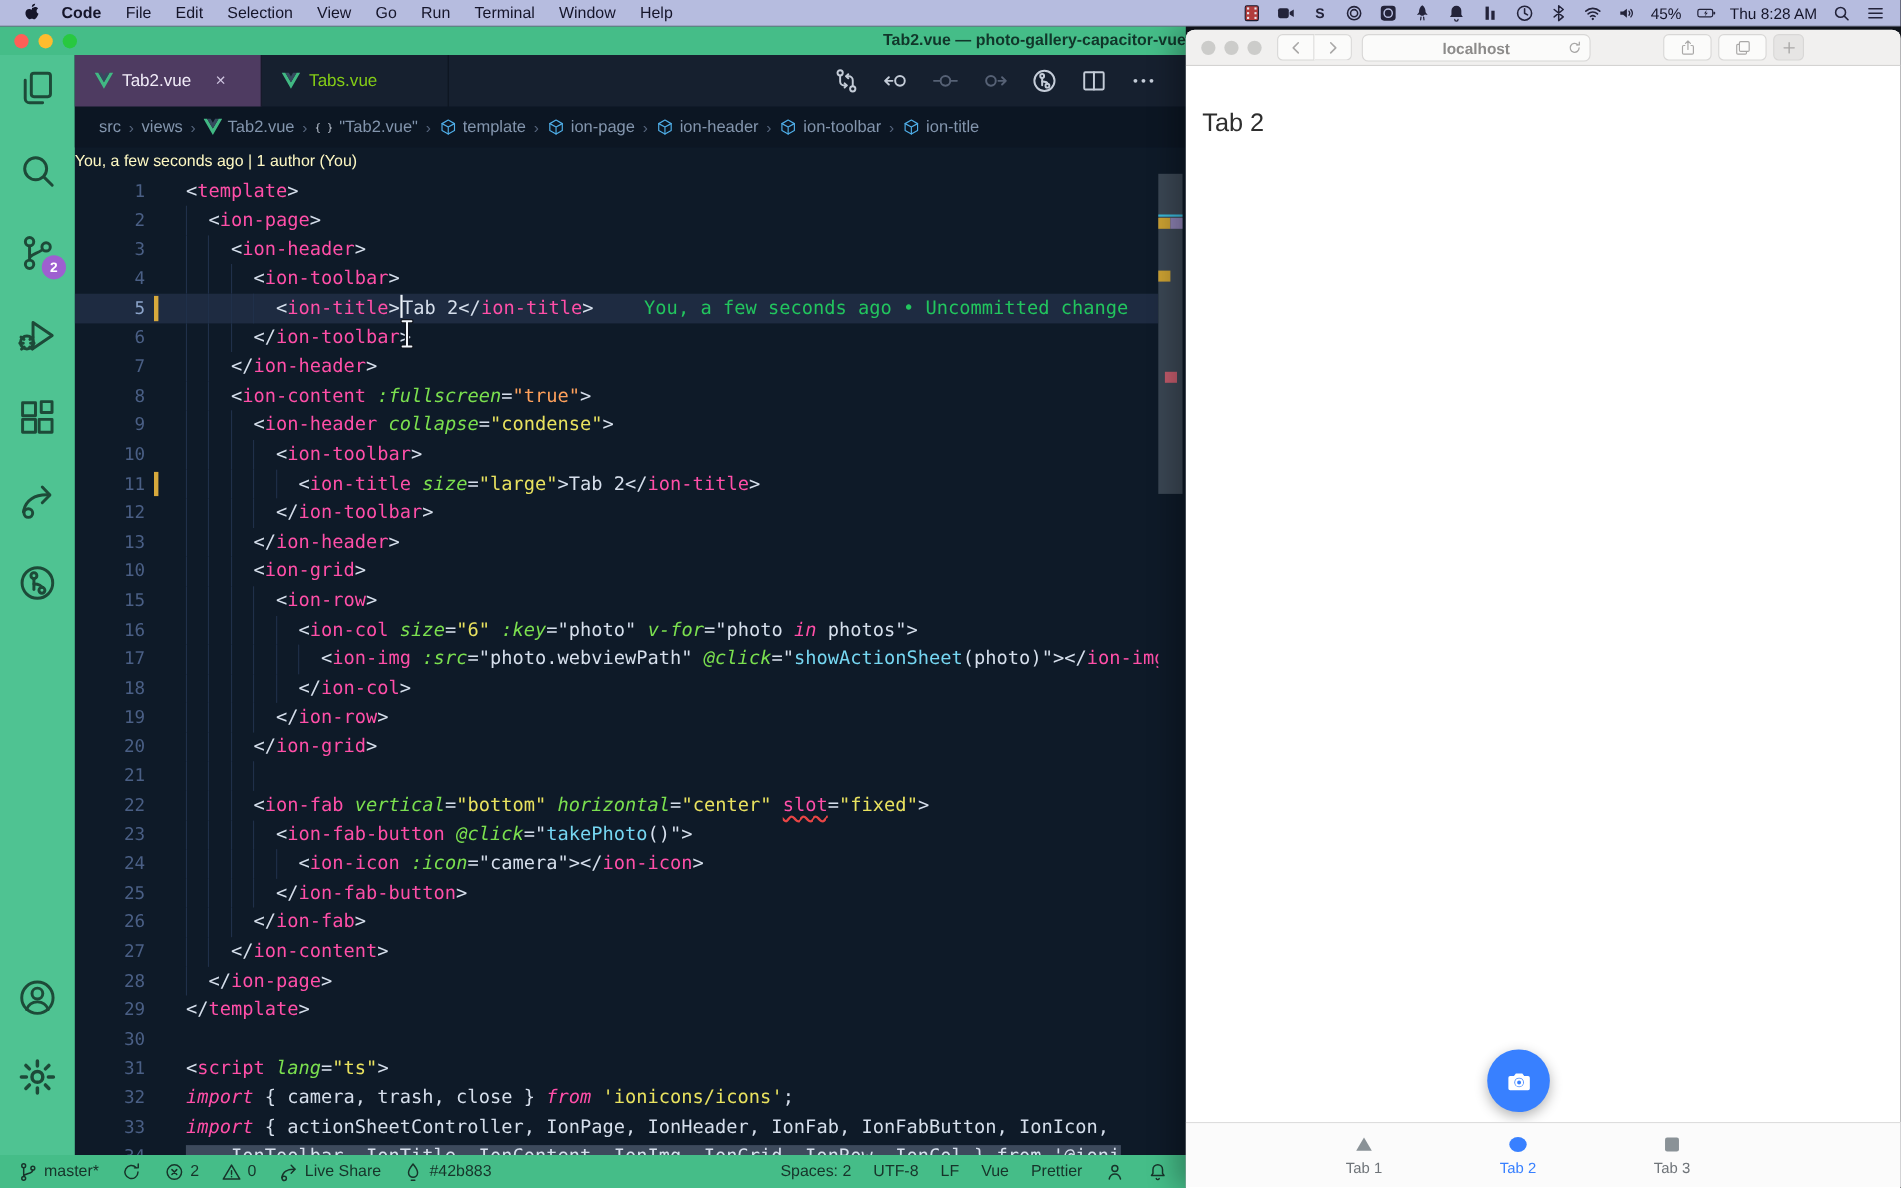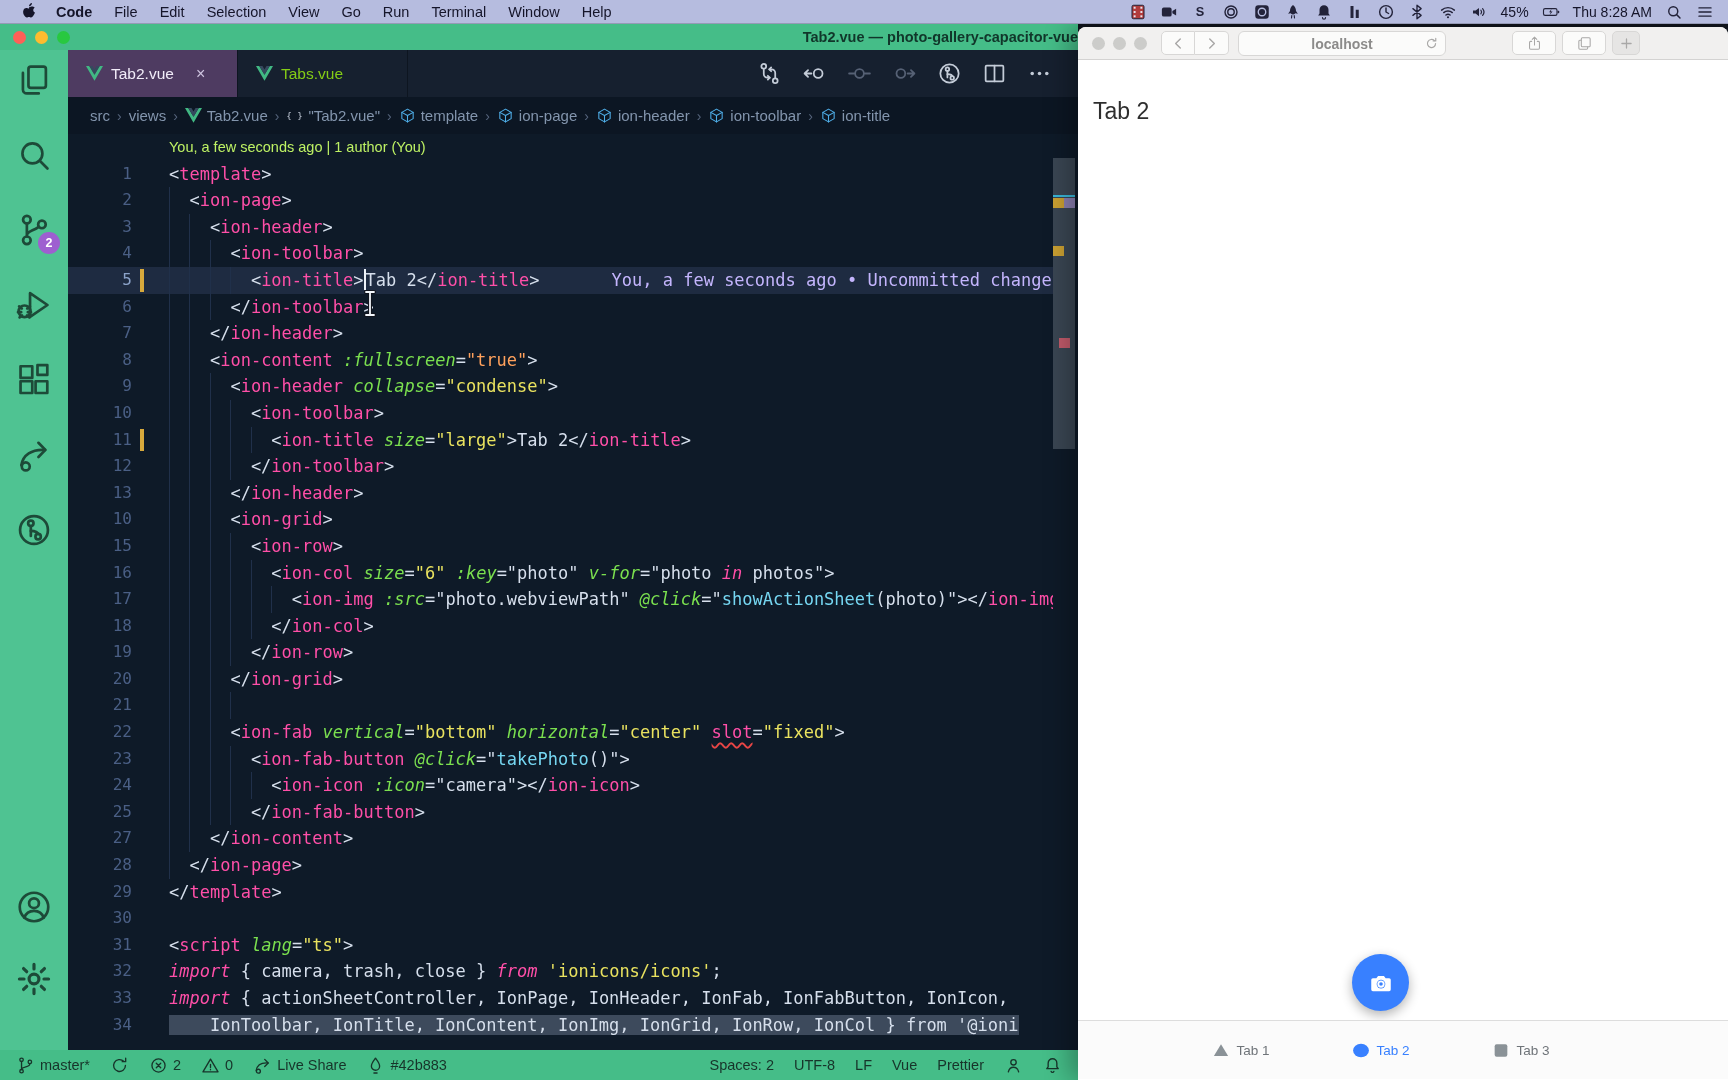--- a/index.html
+++ b/index.html
@@ -41,38 +41,38 @@
 
   #breadcrumbs{position:absolute;left:68px;top:73px;right:0;height:37px;background:#0c1623;display:flex;align-items:center;padding-left:22px;font-size:15px;color:#8395ad;white-space:nowrap;overflow:hidden;}
   .bc-item{display:flex;align-items:center;gap:5px;}
   .bc-sep{margin:0 7px;color:#55647c;font-size:14px;}
   .sbi{width:17px;height:17px;}
   .sbi.cube{color:#4faee8;}
   .sbi.braces{color:#c3cbd8;}
 
   
   #editor{position:absolute;left:68px;top:110px;width:985px;bottom:30px;overflow:hidden;font-family:"DejaVu Sans Mono",monospace;font-size:17px;}
-  #blamehead{height:26.6px;line-height:26.6px;padding-left:101px;color:#bef264;font-family:"Liberation Sans",sans-serif;font-size:14.5px;}
+  #blamehead{height:26.6px;line-height:26.6px;color:#fef9c3;font-family:"Liberation Sans",sans-serif;font-size:14.5px;}
   .cl{position:relative;display:flex;height:26.6px;line-height:26.6px;white-space:pre;}
   .cl.cur{background:#1e2b41;}
   .ln{width:64px;text-align:right;color:#4a5f85;font-size:16px;flex:none;}
   .cl.cur .ln{color:#8ba3c9;}
   .ct{margin-left:37px;position:relative;flex:none;}
   .modbar{position:absolute;left:-29px;top:2px;bottom:2px;width:3.5px;background:#d7a93c;}
   .ig{display:inline-block;width:20.47px;height:26.6px;border-left:1px solid #20304a;vertical-align:top;}
   .tkw{color:#d6dfec;}
   .tkt{color:#ff4fa8;}
   .tka{color:#7be04f;font-style:italic;}
   .tky{color:#e9e25f;}
   .tko{color:#ffa15c;}
   .tkk{color:#ff4fa8;font-style:italic;}
   .tkf{color:#76d7f2;}
   .tks{color:#ff4fa8;text-decoration:underline wavy #e84545 1.5px;text-underline-offset:4px;}
   .caret{display:inline-block;width:0;border-left:2px solid #eef3f9;height:21px;vertical-align:-4px;}
-  .blame{color:#c4b5fd;margin-left:72px;}
+  .blame{color:#22c55e;margin-left:46px;}
   .selbg{background:#3d4a5c;color:#dfe6ef;}
   #ibeam{position:absolute;left:295px;top:156px;width:14px;height:27px;z-index:5;}
 
   
   #ruler{position:absolute;left:1053px;top:110px;width:22px;bottom:30px;}
   #ruler .thumb{position:absolute;left:0;right:0;top:24px;height:291px;background:#3a4653;}
   .rmark{position:absolute;}
 
   #statusbar{position:absolute;left:0;bottom:0;width:1078px;height:30px;background:var(--green);display:flex;align-items:center;justify-content:space-between;color:#17342a;font-size:14.5px;}
   #status-left,#status-right{display:flex;align-items:center;gap:20px;}
@@ -96,21 +96,21 @@
   #sf-field{position:absolute;left:160px;top:4px;width:208px;height:25px;border:1px solid #d8d7d6;background:#fbfbfa;border-radius:6px;display:flex;align-items:center;justify-content:center;font-size:14px;color:#8c8b8a;font-weight:bold;}
   #sf-field .sf-refresh{position:absolute;right:6px;width:15px;height:15px;color:#a9a8a7;}
   #sf-share{position:absolute;right:172px;width:44px;}
   #sf-tabsbtn{position:absolute;right:122px;width:44px;}
   #sf-plus{position:absolute;right:88px;width:28px;background:#e6e5e4;}
   #sf-content{position:relative;height:calc(100% - 34px);background:#fff;}
   #page-title{position:absolute;left:15px;top:38px;font-size:23px;font-weight:500;color:#2e2e2e;}
   #fab{position:absolute;left:274px;top:894px;width:57px;height:57px;border-radius:50%;background:var(--ionblue);box-shadow:0 4px 12px rgba(0,0,0,.3);display:flex;align-items:center;justify-content:center;}
   #fab svg{width:26px;height:26px;}
   #ion-tabbar{position:absolute;left:0;right:0;bottom:0;height:59px;background:#fbfbfb;border-top:1px solid #ddd;}
-  .itab{position:absolute;top:0;width:120px;height:100%;display:flex;flex-direction:row;align-items:center;justify-content:center;gap:4px;color:#8a9297;}
+  .itab{position:absolute;top:0;width:120px;height:100%;display:flex;flex-direction:column;align-items:center;justify-content:center;gap:4px;color:#8a9297;}
   .itab .tbicon{width:22px;height:19px;}
   .itab .tlabel{font-size:13.5px;color:#6f7479;}
   .itab.active{color:var(--ionblue);}
   .itab.active .tlabel{color:var(--ionblue);}
 </style>
 </head>
 <body>
 
 <div id="root">
 
@@ -483,20 +483,21 @@
           <div class="cl"><span class="ln">16</span><span class="ct"><span class="ig"></span><span class="ig"></span><span class="ig"></span><span class="ig"></span><span class="ig"></span><span class="tkw">&lt;</span><span class="tkt">ion-col</span><span class="tkw"> </span><span class="tka">size</span><span class="tkw">=</span><span class="tky">"6"</span><span class="tkw"> </span><span class="tka">:key</span><span class="tkw">="photo" </span><span class="tka">v-for</span><span class="tkw">="photo </span><span class="tkk">in</span><span class="tkw"> photos"&gt;</span></span></div>
           <div class="cl"><span class="ln">17</span><span class="ct"><span class="ig"></span><span class="ig"></span><span class="ig"></span><span class="ig"></span><span class="ig"></span><span class="ig"></span><span class="tkw">&lt;</span><span class="tkt">ion-img</span><span class="tkw"> </span><span class="tka">:src</span><span class="tkw">="photo.webviewPath" </span><span class="tka">@click</span><span class="tkw">="</span><span class="tkf">showActionSheet</span><span class="tkw">(photo)"&gt;&lt;/</span><span class="tkt">ion-img</span></span></div>
           <div class="cl"><span class="ln">18</span><span class="ct"><span class="ig"></span><span class="ig"></span><span class="ig"></span><span class="ig"></span><span class="ig"></span><span class="tkw">&lt;/</span><span class="tkt">ion-col</span><span class="tkw">&gt;</span></span></div>
           <div class="cl"><span class="ln">19</span><span class="ct"><span class="ig"></span><span class="ig"></span><span class="ig"></span><span class="ig"></span><span class="tkw">&lt;/</span><span class="tkt">ion-row</span><span class="tkw">&gt;</span></span></div>
           <div class="cl"><span class="ln">20</span><span class="ct"><span class="ig"></span><span class="ig"></span><span class="ig"></span><span class="tkw">&lt;/</span><span class="tkt">ion-grid</span><span class="tkw">&gt;</span></span></div>
           <div class="cl"><span class="ln">21</span><span class="ct"><span class="ig"></span><span class="ig"></span><span class="ig"></span><span class="ig"></span></span></div>
           <div class="cl"><span class="ln">22</span><span class="ct"><span class="ig"></span><span class="ig"></span><span class="ig"></span><span class="tkw">&lt;</span><span class="tkt">ion-fab</span><span class="tkw"> </span><span class="tka">vertical</span><span class="tkw">=</span><span class="tky">"bottom"</span><span class="tkw"> </span><span class="tka">horizontal</span><span class="tkw">=</span><span class="tky">"center"</span><span class="tkw"> </span><span class="tks">slot</span><span class="tkw">=</span><span class="tky">"fixed"</span><span class="tkw">&gt;</span></span></div>
           <div class="cl"><span class="ln">23</span><span class="ct"><span class="ig"></span><span class="ig"></span><span class="ig"></span><span class="ig"></span><span class="tkw">&lt;</span><span class="tkt">ion-fab-button</span><span class="tkw"> </span><span class="tka">@click</span><span class="tkw">="</span><span class="tkf">takePhoto</span><span class="tkw">()"&gt;</span></span></div>
           <div class="cl"><span class="ln">24</span><span class="ct"><span class="ig"></span><span class="ig"></span><span class="ig"></span><span class="ig"></span><span class="ig"></span><span class="tkw">&lt;</span><span class="tkt">ion-icon</span><span class="tkw"> </span><span class="tka">:icon</span><span class="tkw">="camera"&gt;&lt;/</span><span class="tkt">ion-icon</span><span class="tkw">&gt;</span></span></div>
           <div class="cl"><span class="ln">25</span><span class="ct"><span class="ig"></span><span class="ig"></span><span class="ig"></span><span class="ig"></span><span class="tkw">&lt;/</span><span class="tkt">ion-fab-button</span><span class="tkw">&gt;</span></span></div>
+          <div class="cl"><span class="ln">26</span><span class="ct"><span class="ig"></span><span class="ig"></span><span class="ig"></span><span class="tkw">&lt;/</span><span class="tkt">ion-fab</span><span class="tkw">&gt;</span></span></div>
           <div class="cl"><span class="ln">27</span><span class="ct"><span class="ig"></span><span class="ig"></span><span class="tkw">&lt;/</span><span class="tkt">ion-content</span><span class="tkw">&gt;</span></span></div>
           <div class="cl"><span class="ln">28</span><span class="ct"><span class="ig"></span><span class="tkw">&lt;/</span><span class="tkt">ion-page</span><span class="tkw">&gt;</span></span></div>
           <div class="cl"><span class="ln">29</span><span class="ct"><span class="tkw">&lt;/</span><span class="tkt">template</span><span class="tkw">&gt;</span></span></div>
           <div class="cl"><span class="ln">30</span><span class="ct"></span></div>
           <div class="cl"><span class="ln">31</span><span class="ct"><span class="tkw">&lt;</span><span class="tkt">script</span><span class="tkw"> </span><span class="tka">lang</span><span class="tkw">=</span><span class="tky">"ts"</span><span class="tkw">&gt;</span></span></div>
           <div class="cl"><span class="ln">32</span><span class="ct"><span class="tkk">import</span><span class="tkw"> { camera, trash, close } </span><span class="tkk">from</span><span class="tkw"> </span><span class="tky">'ionicons/icons'</span><span class="tkw">;</span></span></div>
           <div class="cl"><span class="ln">33</span><span class="ct"><span class="tkk">import</span><span class="tkw"> { actionSheetController, IonPage, IonHeader, IonFab, IonFabButton, IonIcon,</span></span></div>
           <div class="cl"><span class="ln">34</span><span class="ct"><span class="selbg"><span class="tkw">    IonToolbar, IonTitle, IonContent, IonImg, IonGrid, IonRow, IonCol } from '@ioni</span></span></span></div>
         </div>
       <svg id="ibeam" viewBox="0 0 14 27">

